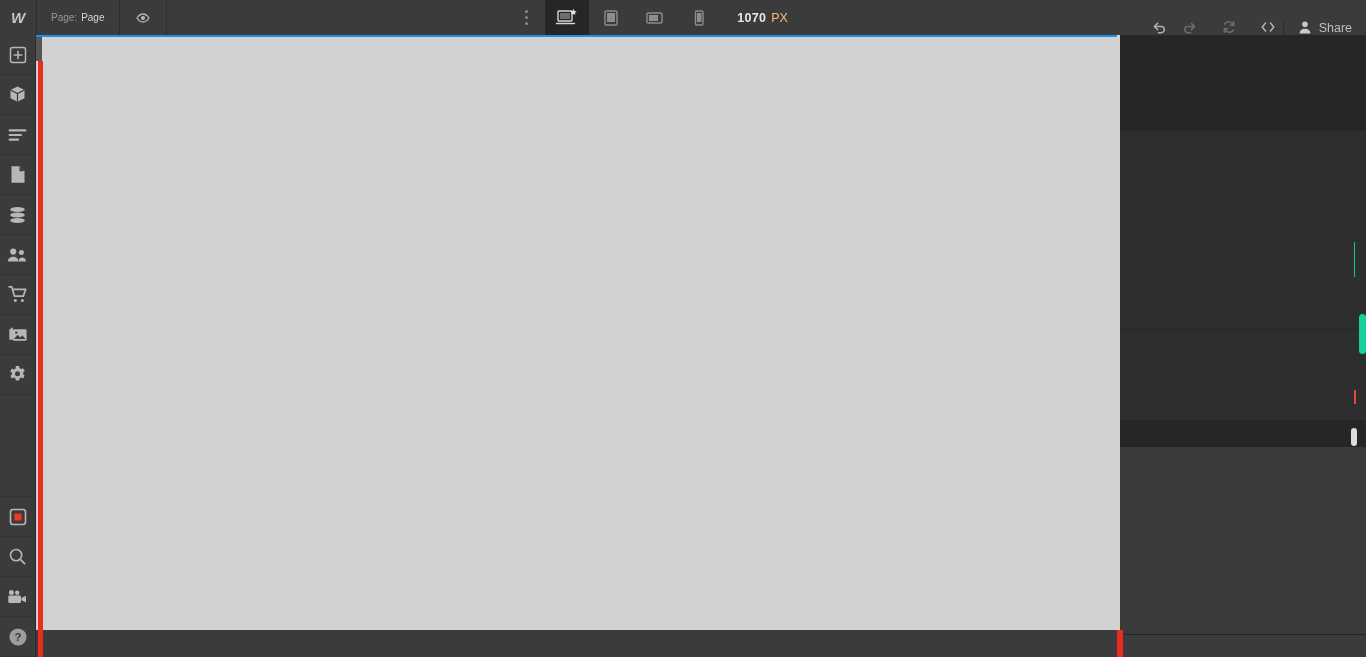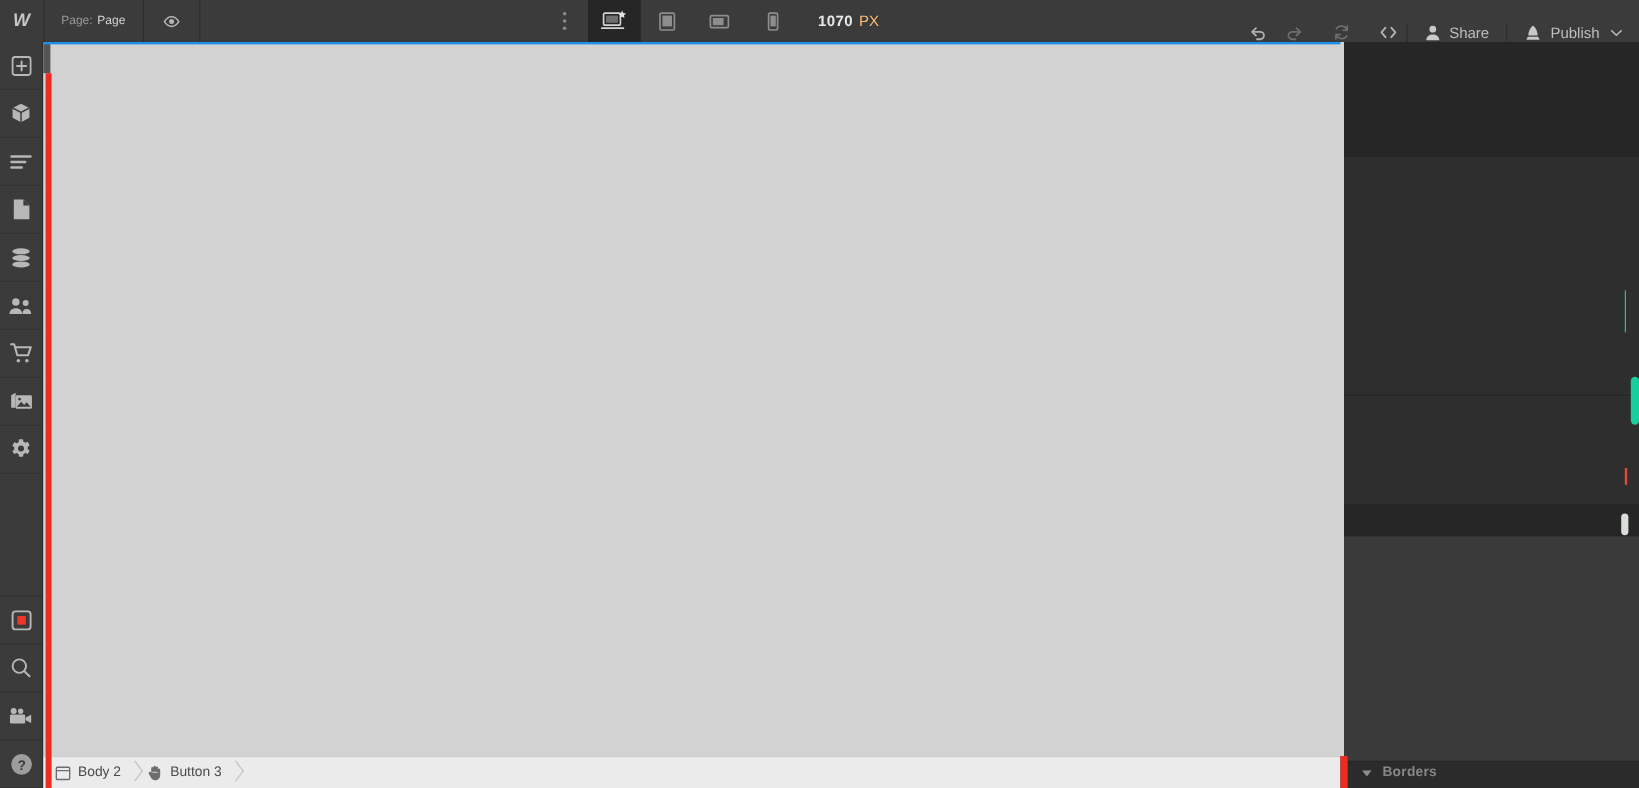--- a/index.html
+++ b/index.html
@@ -402,34 +402,20 @@
       <div class="tb-txtbtn first">
         <span>
           <svg width="14" height="15" viewBox="0 0 14 15">
             <circle cx="7" cy="4.3" r="2.8" fill="#c9c9c9"></circle>
             <path d="M1.6 13.5c0-3 2.4-4.7 5.4-4.7s5.4 1.7 5.4 4.7z" fill="#c9c9c9"></path>
           </svg>
         </span>
         <span>Share</span>
       </div>
 
-      <div class="tb-txtbtn first">
-        <span>
-          <svg width="15" height="15" viewBox="0 0 15 15">
-            <path d="M7.5 1.2c2.6 2 3.9 5.2 3.9 8.4H3.6c0-3.2 1.3-6.4 3.9-8.4z" fill="#c9c9c9"></path>
-            <path d="M3.2 10.6h8.6l1.3 2.6H1.9z" fill="#c9c9c9"></path>
-          </svg>
-        </span>
-        <span>Publish</span>
-        <span class="chev">
-          <svg width="10" height="7" viewBox="0 0 10 7">
-            <path d="M1 1.6L5 5.4l4-3.8" fill="none" stroke="#bdbdbd" stroke-width="1.3" stroke-linecap="round" stroke-linejoin="round"></path>
-          </svg>
-        </span>
-      </div>
     </div>
   </div>
 
   <div id="leftbar">
 
     <div class="lb-item">
       <span>
         <svg width="18" height="18" viewBox="0 0 18 18">
           <rect x="1.5" y="1.5" width="15" height="15" rx="2" fill="none" stroke="#b7b7b7" stroke-width="1.5"></rect>
           <path d="M9 5.2v7.6M5.2 9h7.6" stroke="#b7b7b7" stroke-width="1.6" stroke-linecap="round"></path>
@@ -567,43 +553,17 @@
     <div id="rp-scroll-light"></div>
   </div>
 
   <div id="canvas-area">
     <div id="canvas-gutter"></div>
     <div id="canvas-blueline"></div>
   </div>
 
   <div id="red-rail-left"></div>
 
-  <div id="statusbar">
-    <div class="crumb">
-      <span>
-        <svg width="13" height="13" viewBox="0 0 13 13">
-          <rect x="0.9" y="1.4" width="11.2" height="10.2" rx="1" fill="none" stroke="#6d6d6d" stroke-width="1.2"></rect>
-          <path d="M0.9 4.2h11.2" stroke="#6d6d6d" stroke-width="1.2"></path>
-        </svg>
-      </span>
-      <span>Body 2</span>
-    </div>
-    <span class="crumb-arrow"></span>
-
-    <div class="crumb">
-      <span>
-        <svg width="13" height="14" viewBox="0 0 13 14">
-          <path d="M3 6.6V3.1a.95.95 0 011.9 0v3.1M4.9 6.2V2.1a.95.95 0 011.9 0v4.1M6.8 6.4V2.8a.95.95 0 011.9 0v3.8M8.7 7V4.4a.9.9 0 011.8 0v4.2c0 2.6-1.5 4.6-4 4.6-2.2 0-3.3-1.2-4.1-2.9L1 7.7c-.3-.7.2-1.4.9-1.5.5-.1 1 .2 1.1.6z" fill="#6d6d6d"></path>
-        </svg>
-      </span>
-      <span>Button 3</span>
-    </div>
-    <span class="crumb-arrow"></span>
-  </div>
 
   <div id="red-rail-right"></div>
 
-  <div id="statusbar-right">
-    <span class="tri-down"></span>
-    <span class="sec-title">Borders</span>
-  </div>
 
 </div>
 
 </body></html>

